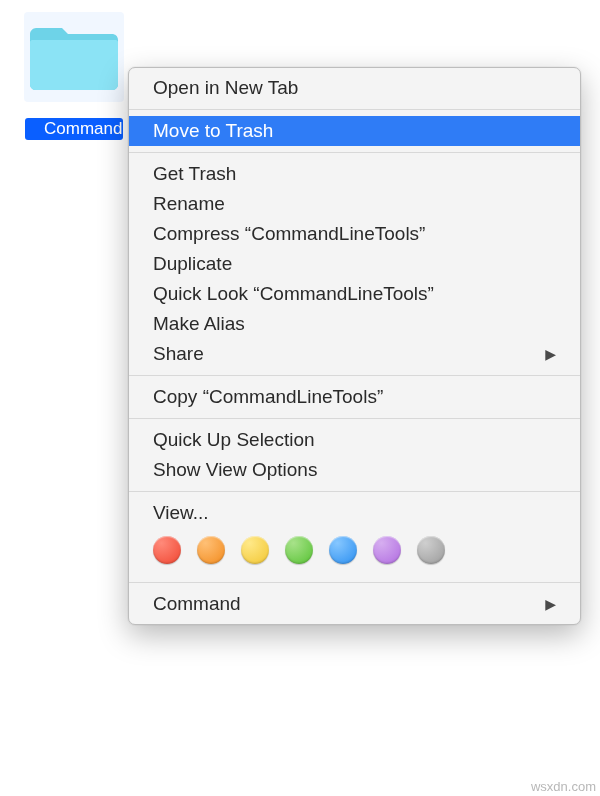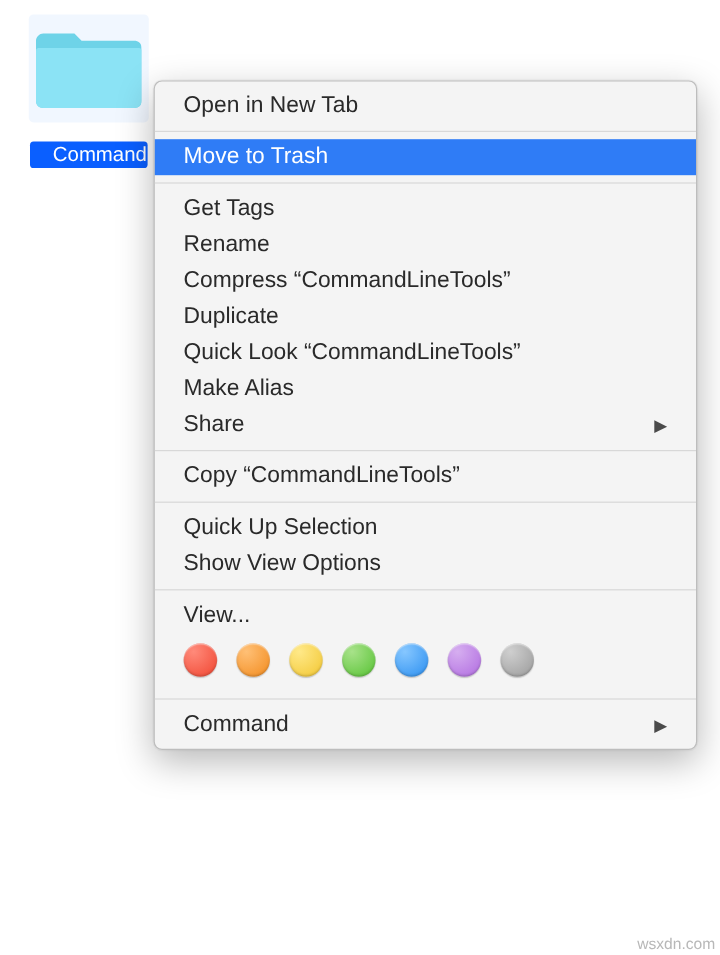--- a/index.html
+++ b/index.html
@@ -119,21 +119,21 @@
 <div class="context-menu">
   <div class="menu-item">
     <span>Open in New Tab</span>
   </div>
   <div class="menu-sep"></div>
   <div class="menu-item highlighted">
     <span>Move to Trash</span>
   </div>
   <div class="menu-sep"></div>
   <div class="menu-item">
-    <span>Get Tags</span>
+    <span>Get Trash</span>
   </div>
   <div class="menu-item">
     <span>Rename</span>
   </div>
   <div class="menu-item">
     <span>Compress “CommandLineTools”</span>
   </div>
   <div class="menu-item">
     <span>Duplicate</span>
   </div>

